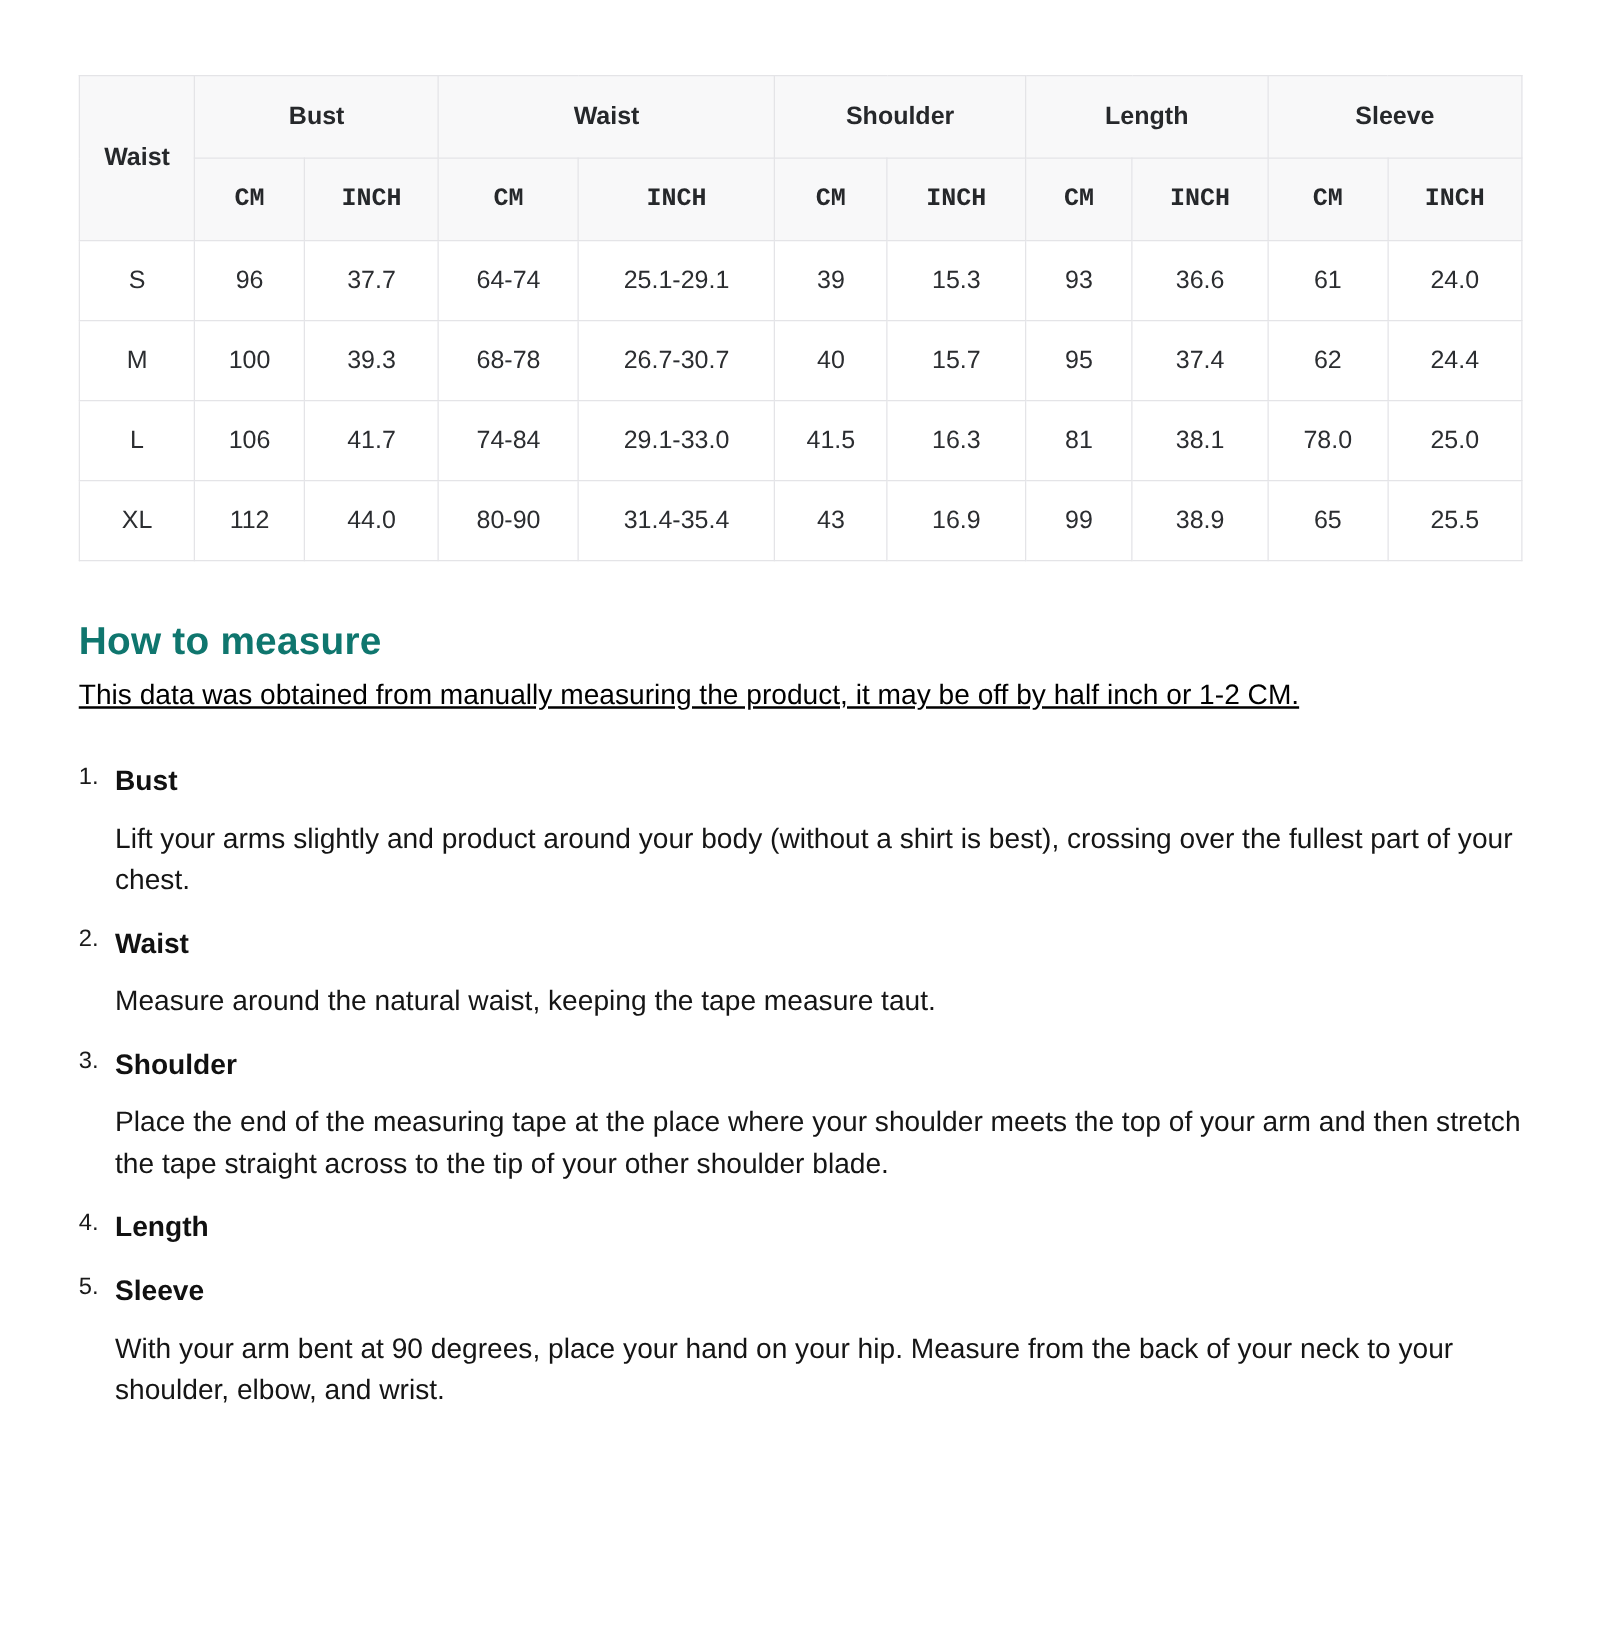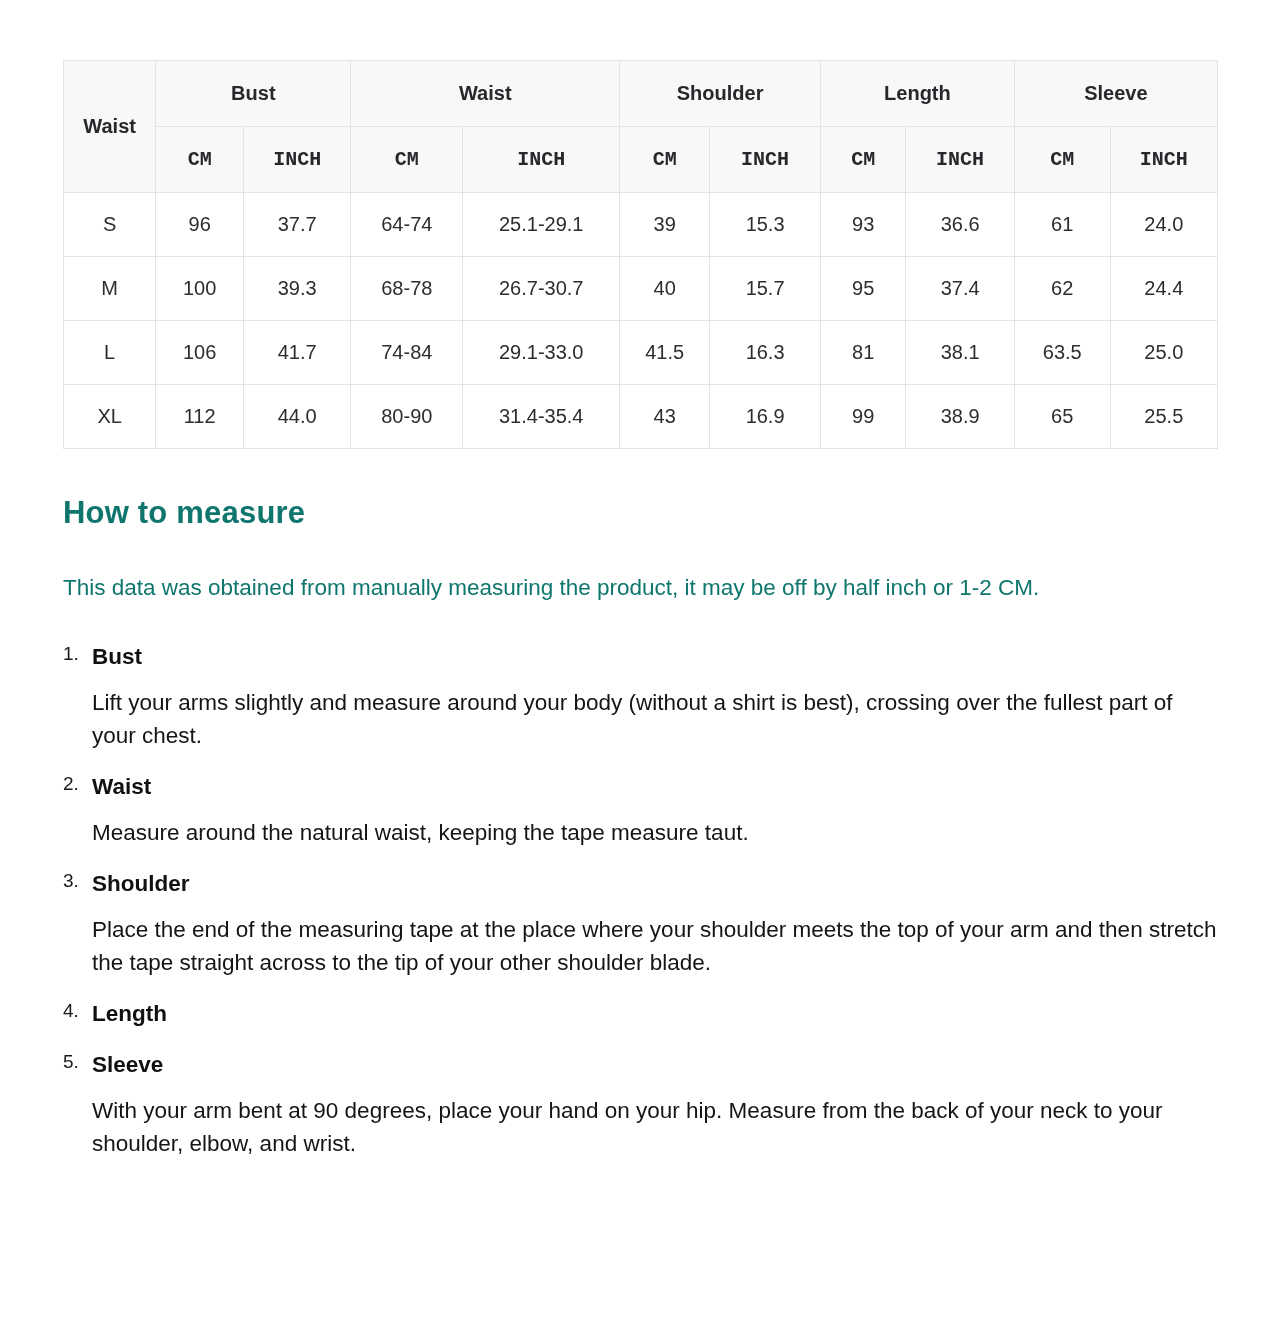--- a/index.html
+++ b/index.html
@@ -44,25 +44,26 @@
   }
   
   h2.howto-title {
     margin: 46px 0 0 0;
     font-size: 31px;
     font-weight: bold;
     color: #0f766e;
     letter-spacing: 0.2px;
   }
   p.howto-intro {
-    margin: 40px 0 0 0;
+    margin: 8px 0 0 0;
     max-width: 1158px;
     font-size: 22.5px;
     line-height: 33px;
-    color: #0f766e;
+    color: #000000;
+    text-decoration: underline;
   }
   ol.steps {
     list-style: none;
     margin: 36px 0 0 0;
     padding: 0;
     max-width: 1158px;
   }
   ol.steps li {
     position: relative;
     padding-left: 29px;
@@ -159,21 +160,21 @@
         <tr>
           <td>L</td>
           <td>106</td>
           <td>41.7</td>
           <td>74-84</td>
           <td>29.1-33.0</td>
           <td>41.5</td>
           <td>16.3</td>
           <td>81</td>
           <td>38.1</td>
-          <td>63.5</td>
+          <td>78.0</td>
           <td>25.0</td>
         </tr>
         <tr>
           <td>XL</td>
           <td>112</td>
           <td>44.0</td>
           <td>80-90</td>
           <td>31.4-35.4</td>
           <td>43</td>
           <td>16.9</td>
@@ -186,21 +187,21 @@
   </table>
 
   <h2 class="howto-title">How to measure</h2>
 
   <p class="howto-intro">This data was obtained from manually measuring the product, it may be off by half inch or 1-2 CM.</p>
 
   <ol class="steps">
       <li>
         <span class="step-num">1.</span>
         <div class="step-title">Bust</div>
-        <p class="step-desc">Lift your arms slightly and measure around your body (without a shirt is best), crossing over the fullest part of your chest.</p>
+        <p class="step-desc">Lift your arms slightly and product around your body (without a shirt is best), crossing over the fullest part of your chest.</p>
       </li>
       <li>
         <span class="step-num">2.</span>
         <div class="step-title">Waist</div>
         <p class="step-desc">Measure around the natural waist, keeping the tape measure taut.</p>
       </li>
       <li>
         <span class="step-num">3.</span>
         <div class="step-title">Shoulder</div>
         <p class="step-desc">Place the end of the measuring tape at the place where your shoulder meets the top of your arm and then stretch the tape straight across to the tip of your other shoulder blade.</p>

